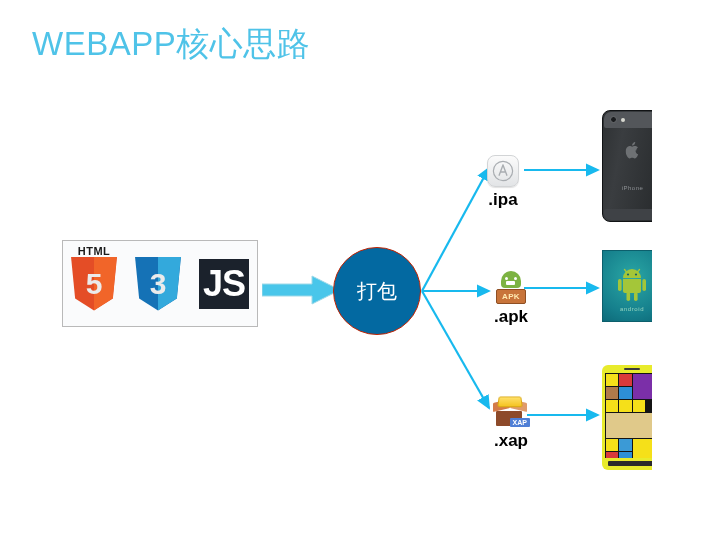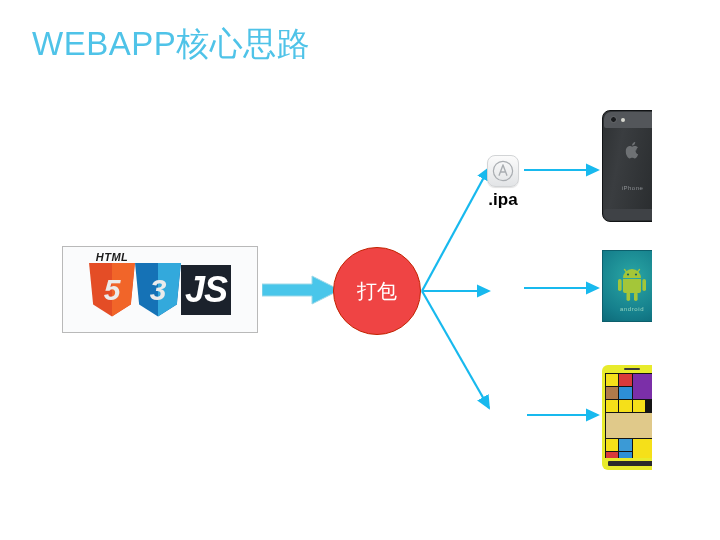--- a/index.html
+++ b/index.html
@@ -28,31 +28,30 @@
     color: #4FC3E8;
     font-family: "Liberation Sans", sans-serif;
     font-weight: 400;
     white-space: nowrap;
   }
 
   
   #source-box {
     position: absolute;
     left: 62px;
-    top: 246px;
+    top: 240px;
     width: 196px;
     height: 87px;
     border: 1px solid #b9b9b9;
     background: #fafbfc;
     box-sizing: border-box;
     display: flex;
     align-items: center;
-    justify-content: center;
+    justify-content: space-between;
     padding: 0 8px;
-    font-style: italic;
   }
   .logo { position: relative; }
 
   
   .shield {
     position: relative;
     width: 46px;
     height: 54px;
   }
   .shield .body {
@@ -126,21 +125,21 @@
   }
 
   
   #pack-circle {
     position: absolute;
     left: 333px;
     top: 247px;
     width: 88px;
     height: 88px;
     border-radius: 50%;
-    background: #ef4444;
+    background: #0369a1;
     border: 1px solid #c22200;
     box-sizing: border-box;
     display: flex;
     align-items: center;
     justify-content: center;
     color: #ffffff;
     font-size: 20px;
     font-family: "Liberation Sans", sans-serif;
   }
 
@@ -459,21 +458,41 @@
   <div class="file-node" id="node-ipa">
     <div class="appstore-icon">
       <svg width="22" height="22" viewBox="0 0 24 24">
         <circle cx="12" cy="12" r="10.5" fill="none" stroke="#a9adb1" stroke-width="1.3"></circle>
         <path d="M12 5.4 L16.2 16.6 M12 5.4 L7.8 16.6 M9.3 13.1 L14.7 13.1" stroke="#a9adb1" stroke-width="1.5" fill="none" stroke-linecap="round"></path>
       </svg>
     </div>
     <div class="file-label">.ipa</div>
   </div>
 
-
+  <div class="file-node" id="node-apk">
+    <div class="apk-icon">
+      <div class="head"></div>
+      <div class="mouth"></div>
+      <div class="crate">
+        <span>APK</span>
+      </div>
+    </div>
+    <div class="file-label">.apk</div>
+  </div>
+
+  <div class="file-node" id="node-xap">
+    <div class="xap-icon">
+      <div class="box-base"></div>
+      <div class="flapL"></div>
+      <div class="flapR"></div>
+      <div class="gold"></div>
+      <div class="tag">XAP</div>
+    </div>
+    <div class="file-label">.xap</div>
+  </div>
 
   <div id="iphone">
     <div class="top-band"></div>
     <div class="cam"></div>
     <div class="flash"></div>
     <div class="apple">
       <svg width="15" height="18" viewBox="0 0 20 24">
         <path d="M14.4 12.6c0-2.6 2.1-3.8 2.2-3.9-1.2-1.8-3.1-2-3.8-2-1.6-.2-3.1.9-3.9.9-.8 0-2.1-.9-3.4-.9C3.8 6.7 2 8 1 10.1c-1.8 3.2-.5 7.9 1.3 10.5.9 1.3 1.9 2.7 3.3 2.6 1.3-.05 1.8-.85 3.4-.85s2 .85 3.4.82c1.4-.03 2.3-1.3 3.2-2.6.6-.9 1-1.8 1.3-2.8-3.4-1.3-3.5-5-3.5-5.2z" fill="#6e7174"></path>
         <path d="M11.9 4.6c.7-.9 1.2-2.1 1.1-3.3-1 .04-2.3.7-3.1 1.6-.7.8-1.3 2-1.1 3.2 1.2.1 2.4-.6 3.1-1.5z" fill="#6e7174"></path>
       </svg>

